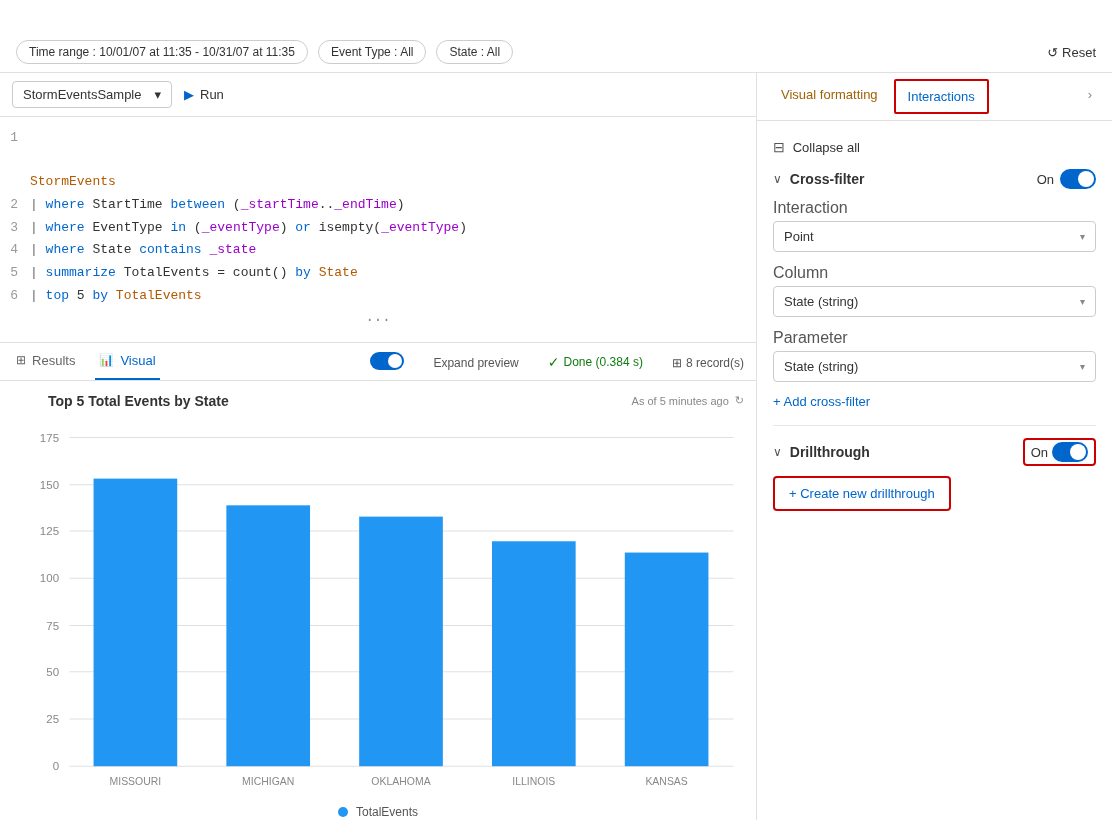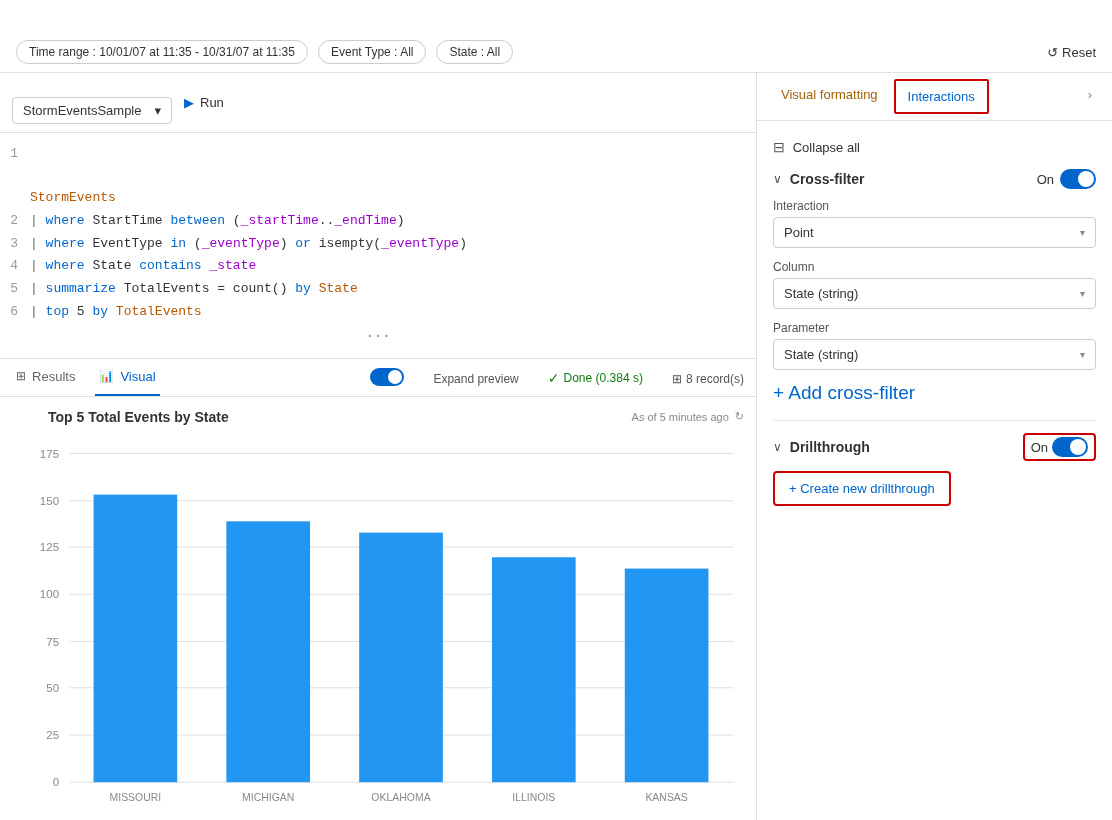--- a/index.html
+++ b/index.html
@@ -18,21 +18,21 @@
     }
 
     .main-layout { display: flex; height: calc(820px - 44px); }
 
     .left-panel { flex: 1; display: flex; flex-direction: column; border-right: 1px solid #e0e0e0; overflow: hidden; }
 
     .query-toolbar {
       display: flex; align-items: center; padding: 8px 12px; border-bottom: 1px solid #e0e0e0; gap: 12px;
     }
     .db-select {
-      display: flex; align-items: center; gap: 6px; border: 1px solid #ccc; border-radius: 4px; padding: 5px 10px; font-size: 13px; cursor: pointer; min-width: 160px; margin-top: 16px;
+      display: flex; align-items: center; gap: 6px; border: 1px solid #ccc; border-radius: 4px; padding: 5px 10px; font-size: 13px; cursor: pointer; min-width: 160px;
     }
     .run-btn {
       display: flex; align-items: center; gap: 6px; font-size: 13px; cursor: pointer; background: none; border: none; color: #333;
     }
 
     .code-editor {
       background: #fff; padding: 10px 0; font-family: 'Consolas', 'Courier New', monospace; font-size: 13px; border-bottom: 1px solid #e0e0e0;
     }
     .code-line { display: flex; padding: 1px 0; line-height: 1.6; }
     .line-num { width: 30px; text-align: right; color: #999; padding-right: 12px; user-select: none; }
@@ -95,29 +95,29 @@
     .toggle-switch-blue input { opacity: 0; width: 0; height: 0; }
     .toggle-slider-blue {
       position: absolute; cursor: pointer; top: 0; left: 0; right: 0; bottom: 0;
       background: #0066cc; border-radius: 20px;
     }
     .toggle-slider-blue:before {
       position: absolute; content: ""; height: 16px; width: 16px; left: 18px; top: 2px;
       background: white; border-radius: 50%;
     }
 
-    .field-label { font-size: 12px; color: #555; margin-bottom: 4px; font-weight: 400; }
+    .field-label { font-size: 16px; color: #555; margin-bottom: 4px; font-weight: 400; }
     .field-select {
       width: 100%; border: 1px solid #ccc; border-radius: 4px; padding: 7px 10px; font-size: 13px;
       color: #333; background: #fff; display: flex; justify-content: space-between; align-items: center; cursor: pointer; margin-bottom: 12px;
     }
     .field-select-arrow { color: #888; font-size: 10px; }
 
     .add-filter-btn {
-      display: flex; align-items: center; gap: 6px; color: #0066cc; font-size: 19px; cursor: pointer; background: none; border: none; margin-top: 4px; margin-bottom: 16px;
+      display: flex; align-items: center; gap: 6px; color: #0066cc; font-size: 13px; cursor: pointer; background: none; border: none; margin-top: 4px; margin-bottom: 16px;
     }
 
     .section-divider { border: none; border-top: 1px solid #e8e8e8; margin: 8px 0 12px; }
 
     .create-drillthrough-btn {
       display: flex; align-items: center; gap: 6px; color: #0066cc; font-size: 13px; cursor: pointer; background: none;
       border: 2px solid #c00; border-radius: 4px; padding: 8px 14px; margin-top: 6px;
     }
   </style>
 </head>

